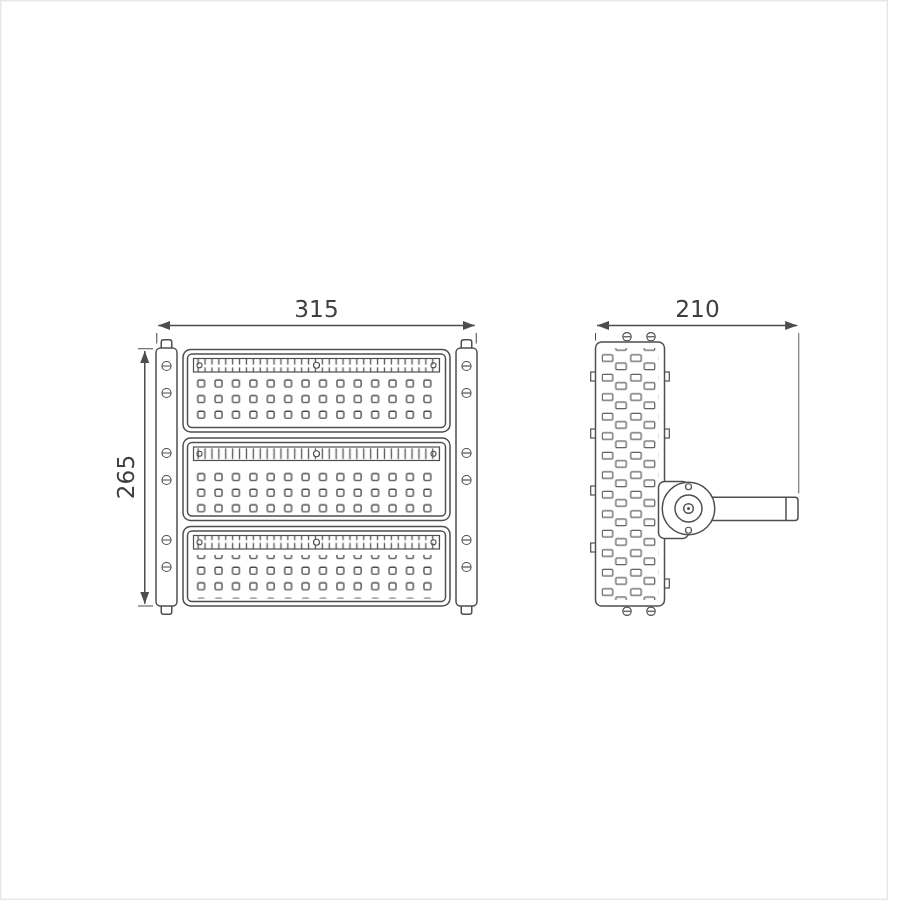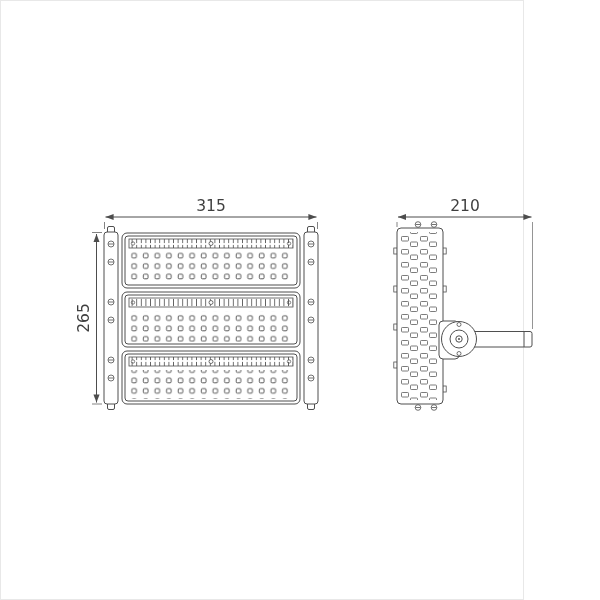--- a/index.html
+++ b/index.html
@@ -1,18 +1,18 @@
 <!DOCTYPE html>
 <html><head>
 <meta charset="utf-8">
 <style>
   html, body { margin: 0; padding: 0; background: #ffffff; }
   .canvas {
     position: relative;
-    width: 524px;
+    width: 592px;
     height: 600px;
     background: #ffffff;
     border: 1px solid #e8e8e8;
     box-sizing: border-box;
     font-family: "DejaVu Sans", sans-serif;
   }
   svg { display: block; }
   svg text {
     font-family: "DejaVu Sans", sans-serif;
     font-size: 15.5px;

